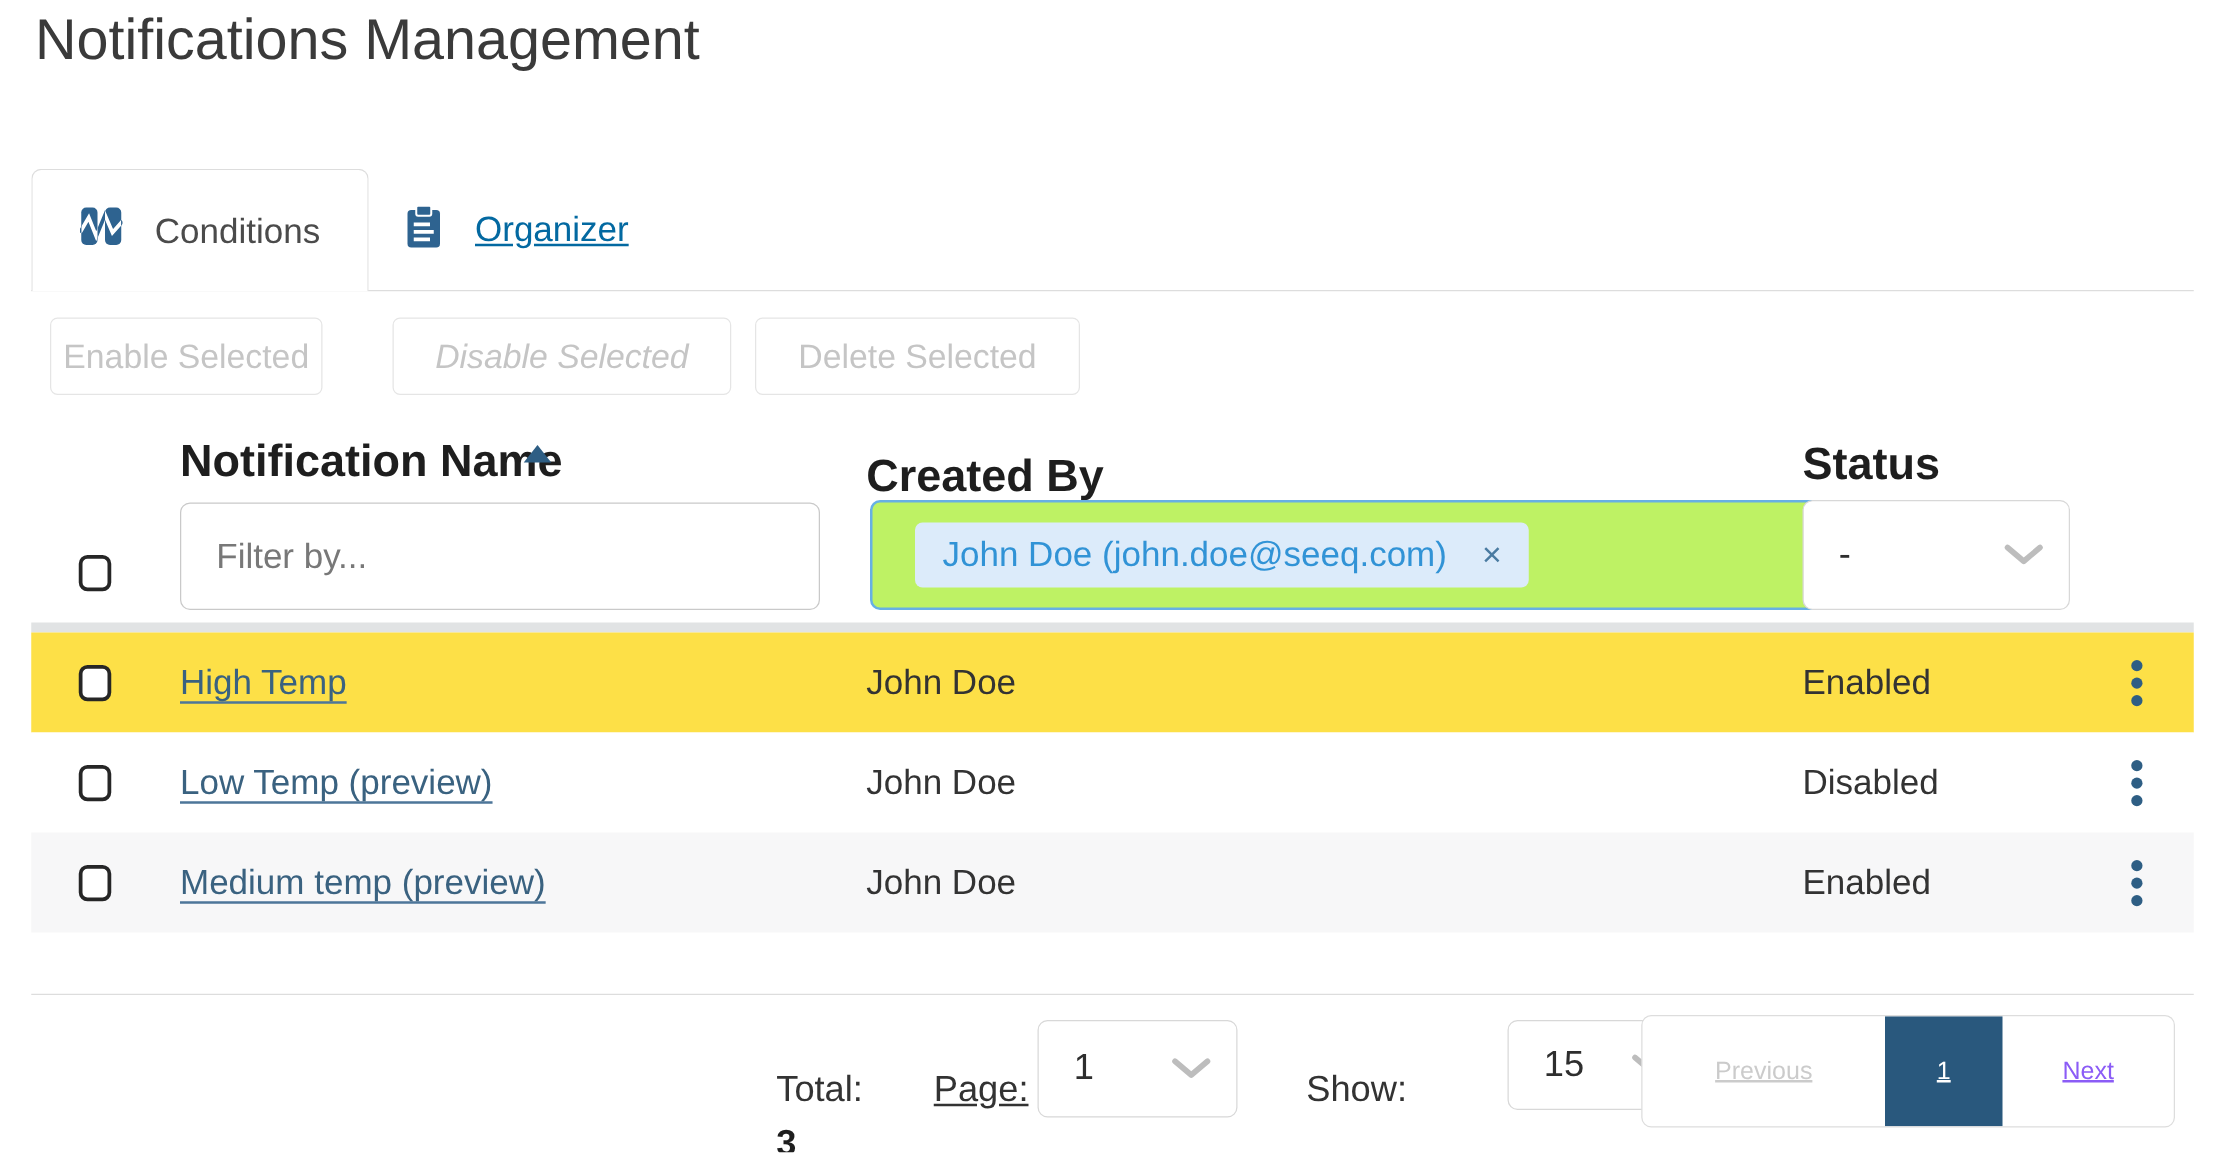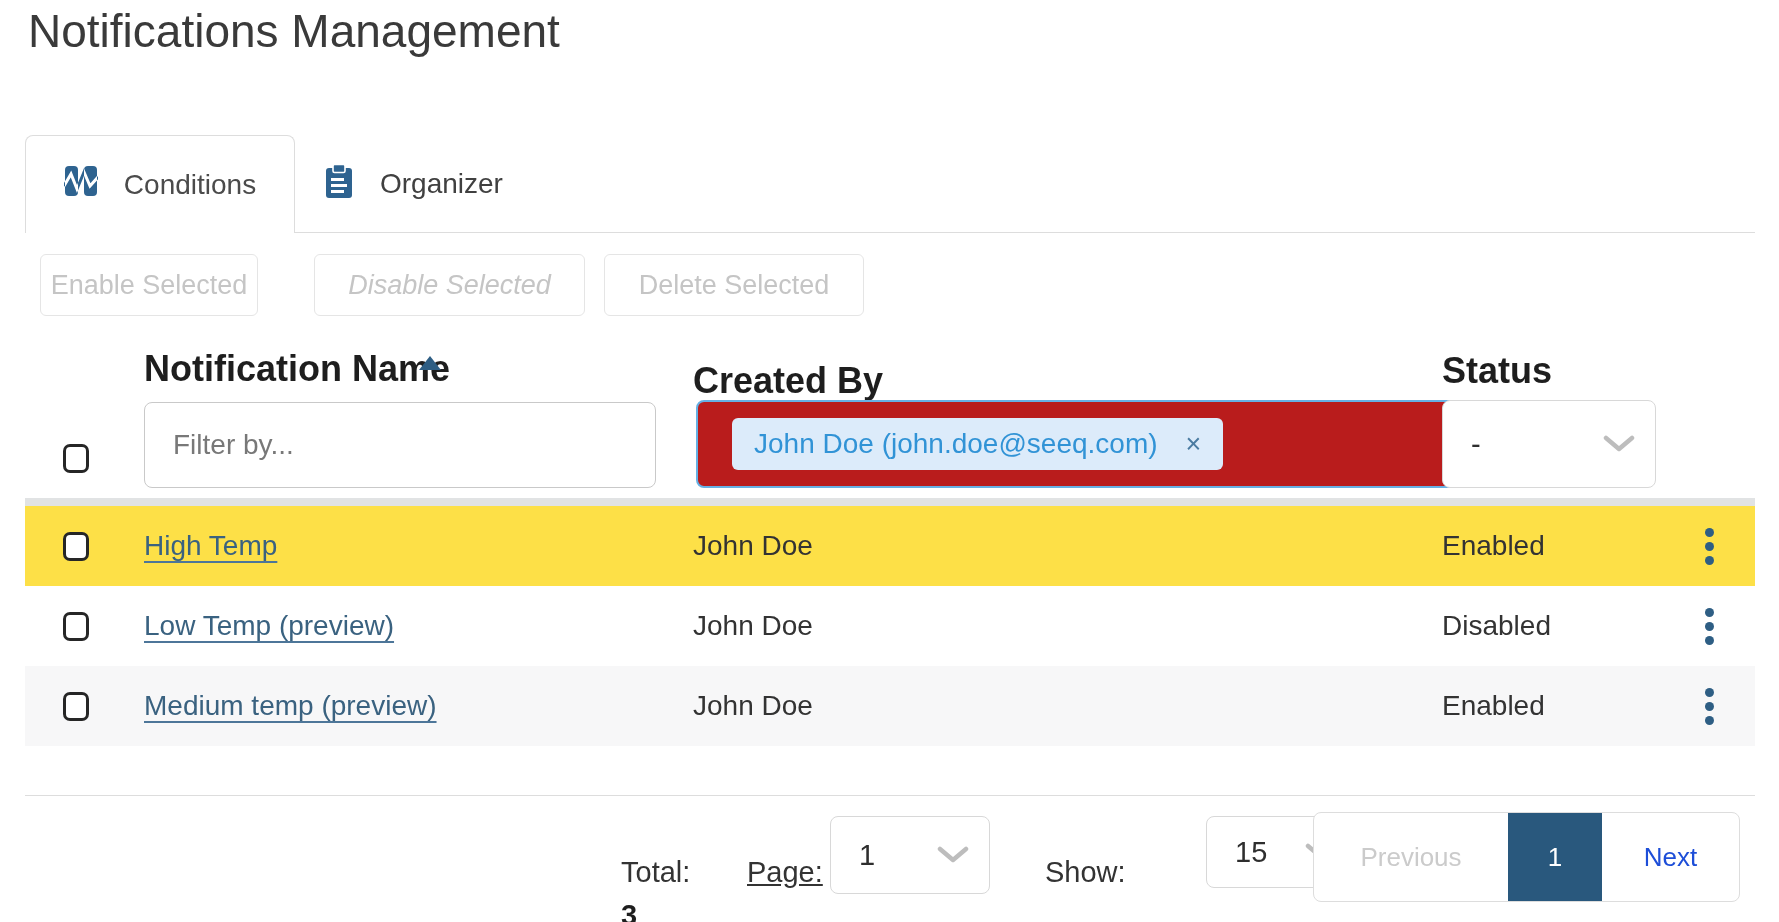--- a/index.html
+++ b/index.html
@@ -29,21 +29,21 @@
   .tab {
     position: absolute; top: 135px; height: 98px;
     display: flex; align-items: center; justify-content: center;
     gap: 26px; font-size: 28px; cursor: pointer; z-index: 2;
   }
   .tab-conditions {
     left: 25px; width: 270px;
     background: #fff; border: 1px solid #ddd; border-bottom: none;
     border-radius: 8px 8px 0 0; color: #4b4b4b;
   }
-  .tab-organizer { left: 300px; padding: 0 24px; color: #404040; }
+  .tab-organizer { left: 300px; padding: 0 24px; color: #0369a1; text-decoration: underline; }
 
   
   .btn {
     position: absolute; top: 254px; height: 62px;
     background: #fff; border: 1px solid #e5e5e5; border-radius: 6px;
     color: #c5c5c5; font-size: 27px;
     display: flex; align-items: center; justify-content: center;
     font-family: "Liberation Sans", sans-serif;
   }
   .btn-enable  { left: 40px;  width: 218px; }
@@ -73,21 +73,21 @@
   .filter-input {
     position: absolute; left: 144px; top: 402px; width: 512px; height: 86px;
     border: 1px solid #c9c9c9; border-radius: 8px; font-size: 28px;
     padding: 0 0 0 28px; color: #333; outline: none;
     font-family: "Liberation Sans", sans-serif;
   }
   .filter-input::placeholder { color: #787878; opacity: 1; }
 
   .createdby-box {
     position: absolute; left: 696px; top: 400px; width: 835px; height: 88px;
-    border: 2px solid #67b0e4; border-radius: 8px; background: #b91c1c;
+    border: 2px solid #67b0e4; border-radius: 8px; background: #bef264;
   }
   .chip {
     position: absolute; left: 34px; top: 50%; transform: translateY(-50%);
     height: 52px; display: flex; align-items: center;
     background: #dcebfa; border-radius: 6px; padding: 0 22px;
     font-size: 28px; color: #3193d6; white-space: nowrap;
   }
   .chip-x {
     margin-left: 28px; color: #4a7ba1; font-size: 27px; cursor: pointer; line-height: 1;
   }
@@ -151,26 +151,27 @@
   .page-select { left: 830px; top: 816px; width: 160px; height: 78px; }
   .show-select { left: 1206px; top: 816px; width: 152px; height: 72px; }
 
   .pagination {
     position: absolute; left: 1313px; top: 812px; width: 427px; height: 90px;
     border: 1px solid #ddd; border-radius: 8px; overflow: hidden;
     display: flex; background: #fff;
   }
   .pg-item {
     display: flex; align-items: center; justify-content: center;
-    font-size: 26px; cursor: pointer; border: none; background: transparent;
+    font-size: 20px; cursor: pointer; border: none; background: transparent;
     font-family: "Liberation Sans", sans-serif;
+    text-decoration: underline;
   }
   .pg-prev { width: 194px; color: #cbcbcb; }
   .pg-current { width: 94px; background: #29587d; color: #fff; cursor: default; }
-  .pg-next { flex: 1; color: #1d4ed8; }
+  .pg-next { flex: 1; color: #8b5cf6; }
 </style>
 </head>
 <body>
 
 <div class="page">
 
   <h1 class="page-title">Notifications Management</h1>
 
   <div class="tabbar-line"></div>
 

